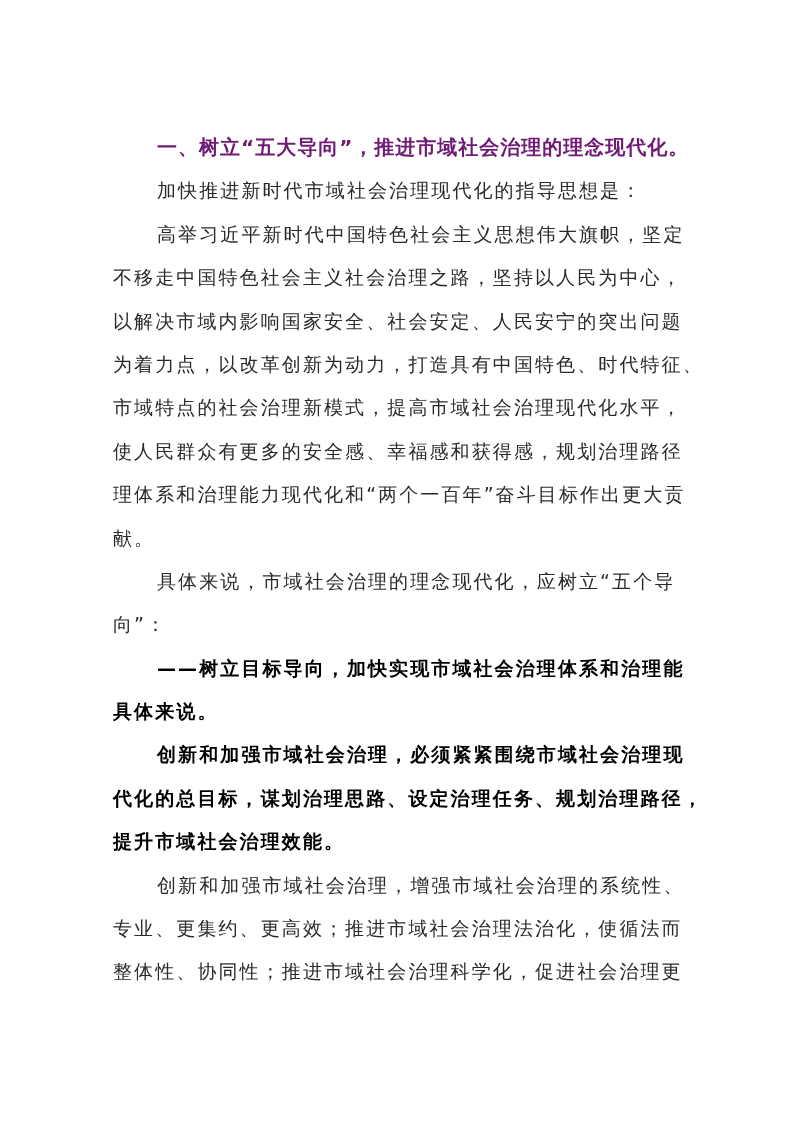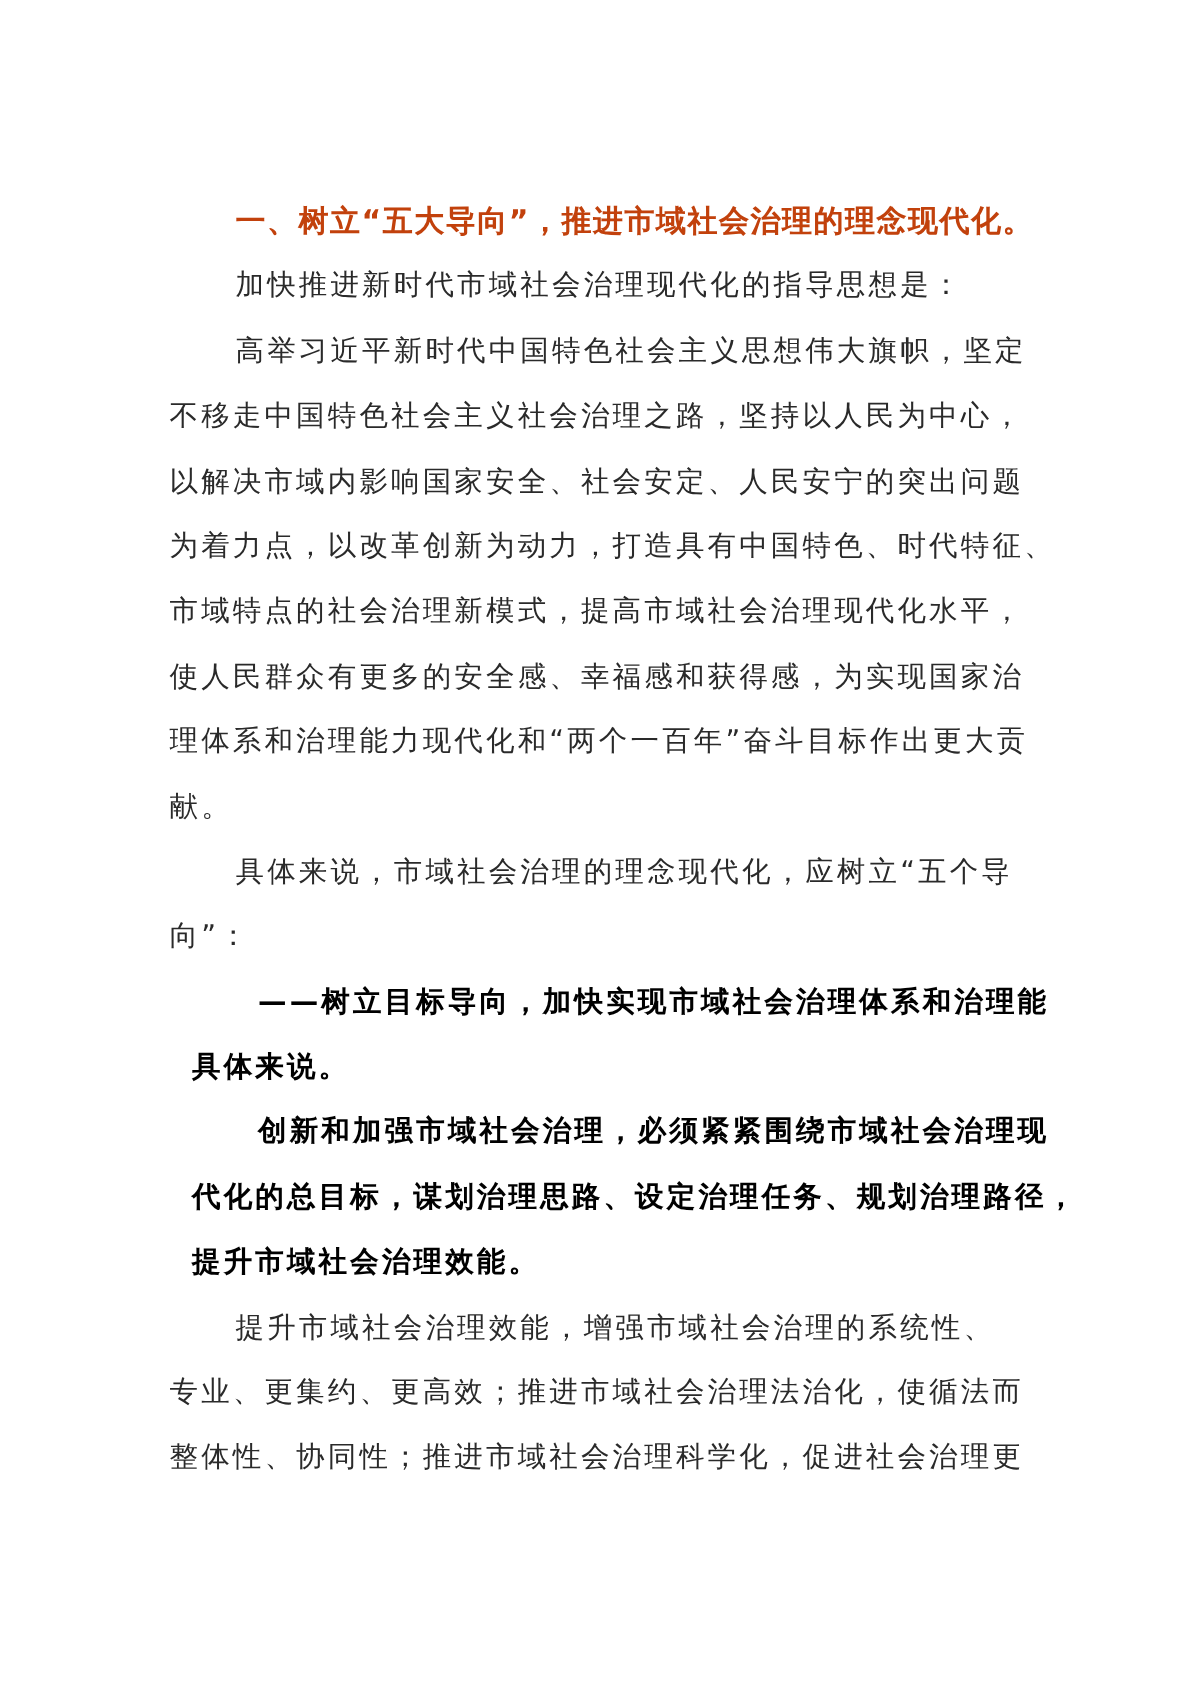--- a/index.html
+++ b/index.html
@@ -13,41 +13,41 @@
     font-family: "DejaVu Sans", sans-serif;
   }
   .line {
     height: 43.4px;
     line-height: 43.4px;
     font-size: 19px;
     white-space: nowrap;
     letter-spacing: 2.1px;
   }
   .indent { padding-left: 44px; }
-  .heading { font-weight: bold; letter-spacing: 1px; font-size: 20px; color: #c2410c; }
-  .bold { font-weight: bold; color: #000; margin-left: 15px; }
+  .heading { font-weight: bold; letter-spacing: 1px; font-size: 20px; color: #701a75; }
+  .bold { font-weight: bold; color: #000; }
   .light { color: #2a2a2a; }
 </style>
 </head>
 <body>
 
 <div class="page">
   <div class="line indent heading">一、树立“五大导向”，推进市域社会治理的理念现代化。</div>
 
   <div>
     <div class="line indent light">加快推进新时代市域社会治理现代化的指导思想是：</div>
   </div>
 
   <div>
     <div class="line indent light">高举习近平新时代中国特色社会主义思想伟大旗帜，坚定</div>
     <div class="line light">不移走中国特色社会主义社会治理之路，坚持以人民为中心，</div>
     <div class="line light">以解决市域内影响国家安全、社会安定、人民安宁的突出问题</div>
     <div class="line light">为着力点，以改革创新为动力，打造具有中国特色、时代特征、</div>
     <div class="line light">市域特点的社会治理新模式，提高市域社会治理现代化水平，</div>
-    <div class="line light">使人民群众有更多的安全感、幸福感和获得感，为实现国家治</div>
+    <div class="line light">使人民群众有更多的安全感、幸福感和获得感，规划治理路径</div>
     <div class="line light">理体系和治理能力现代化和“两个一百年”奋斗目标作出更大贡</div>
     <div class="line light">献。</div>
   </div>
 
   <div>
     <div class="line indent light">具体来说，市域社会治理的理念现代化，应树立“五个导</div>
     <div class="line light">向”：</div>
   </div>
 
   <div>
@@ -55,17 +55,17 @@
     <div class="line bold">具体来说。</div>
   </div>
 
   <div>
     <div class="line indent bold">创新和加强市域社会治理，必须紧紧围绕市域社会治理现</div>
     <div class="line bold">代化的总目标，谋划治理思路、设定治理任务、规划治理路径，</div>
     <div class="line bold">提升市域社会治理效能。</div>
   </div>
 
   <div>
-    <div class="line indent light">提升市域社会治理效能，增强市域社会治理的系统性、</div>
+    <div class="line indent light">创新和加强市域社会治理，增强市域社会治理的系统性、</div>
     <div class="line light">专业、更集约、更高效；推进市域社会治理法治化，使循法而</div>
     <div class="line light">整体性、协同性；推进市域社会治理科学化，促进社会治理更</div>
   </div>
 </div>
 
 </body></html>

